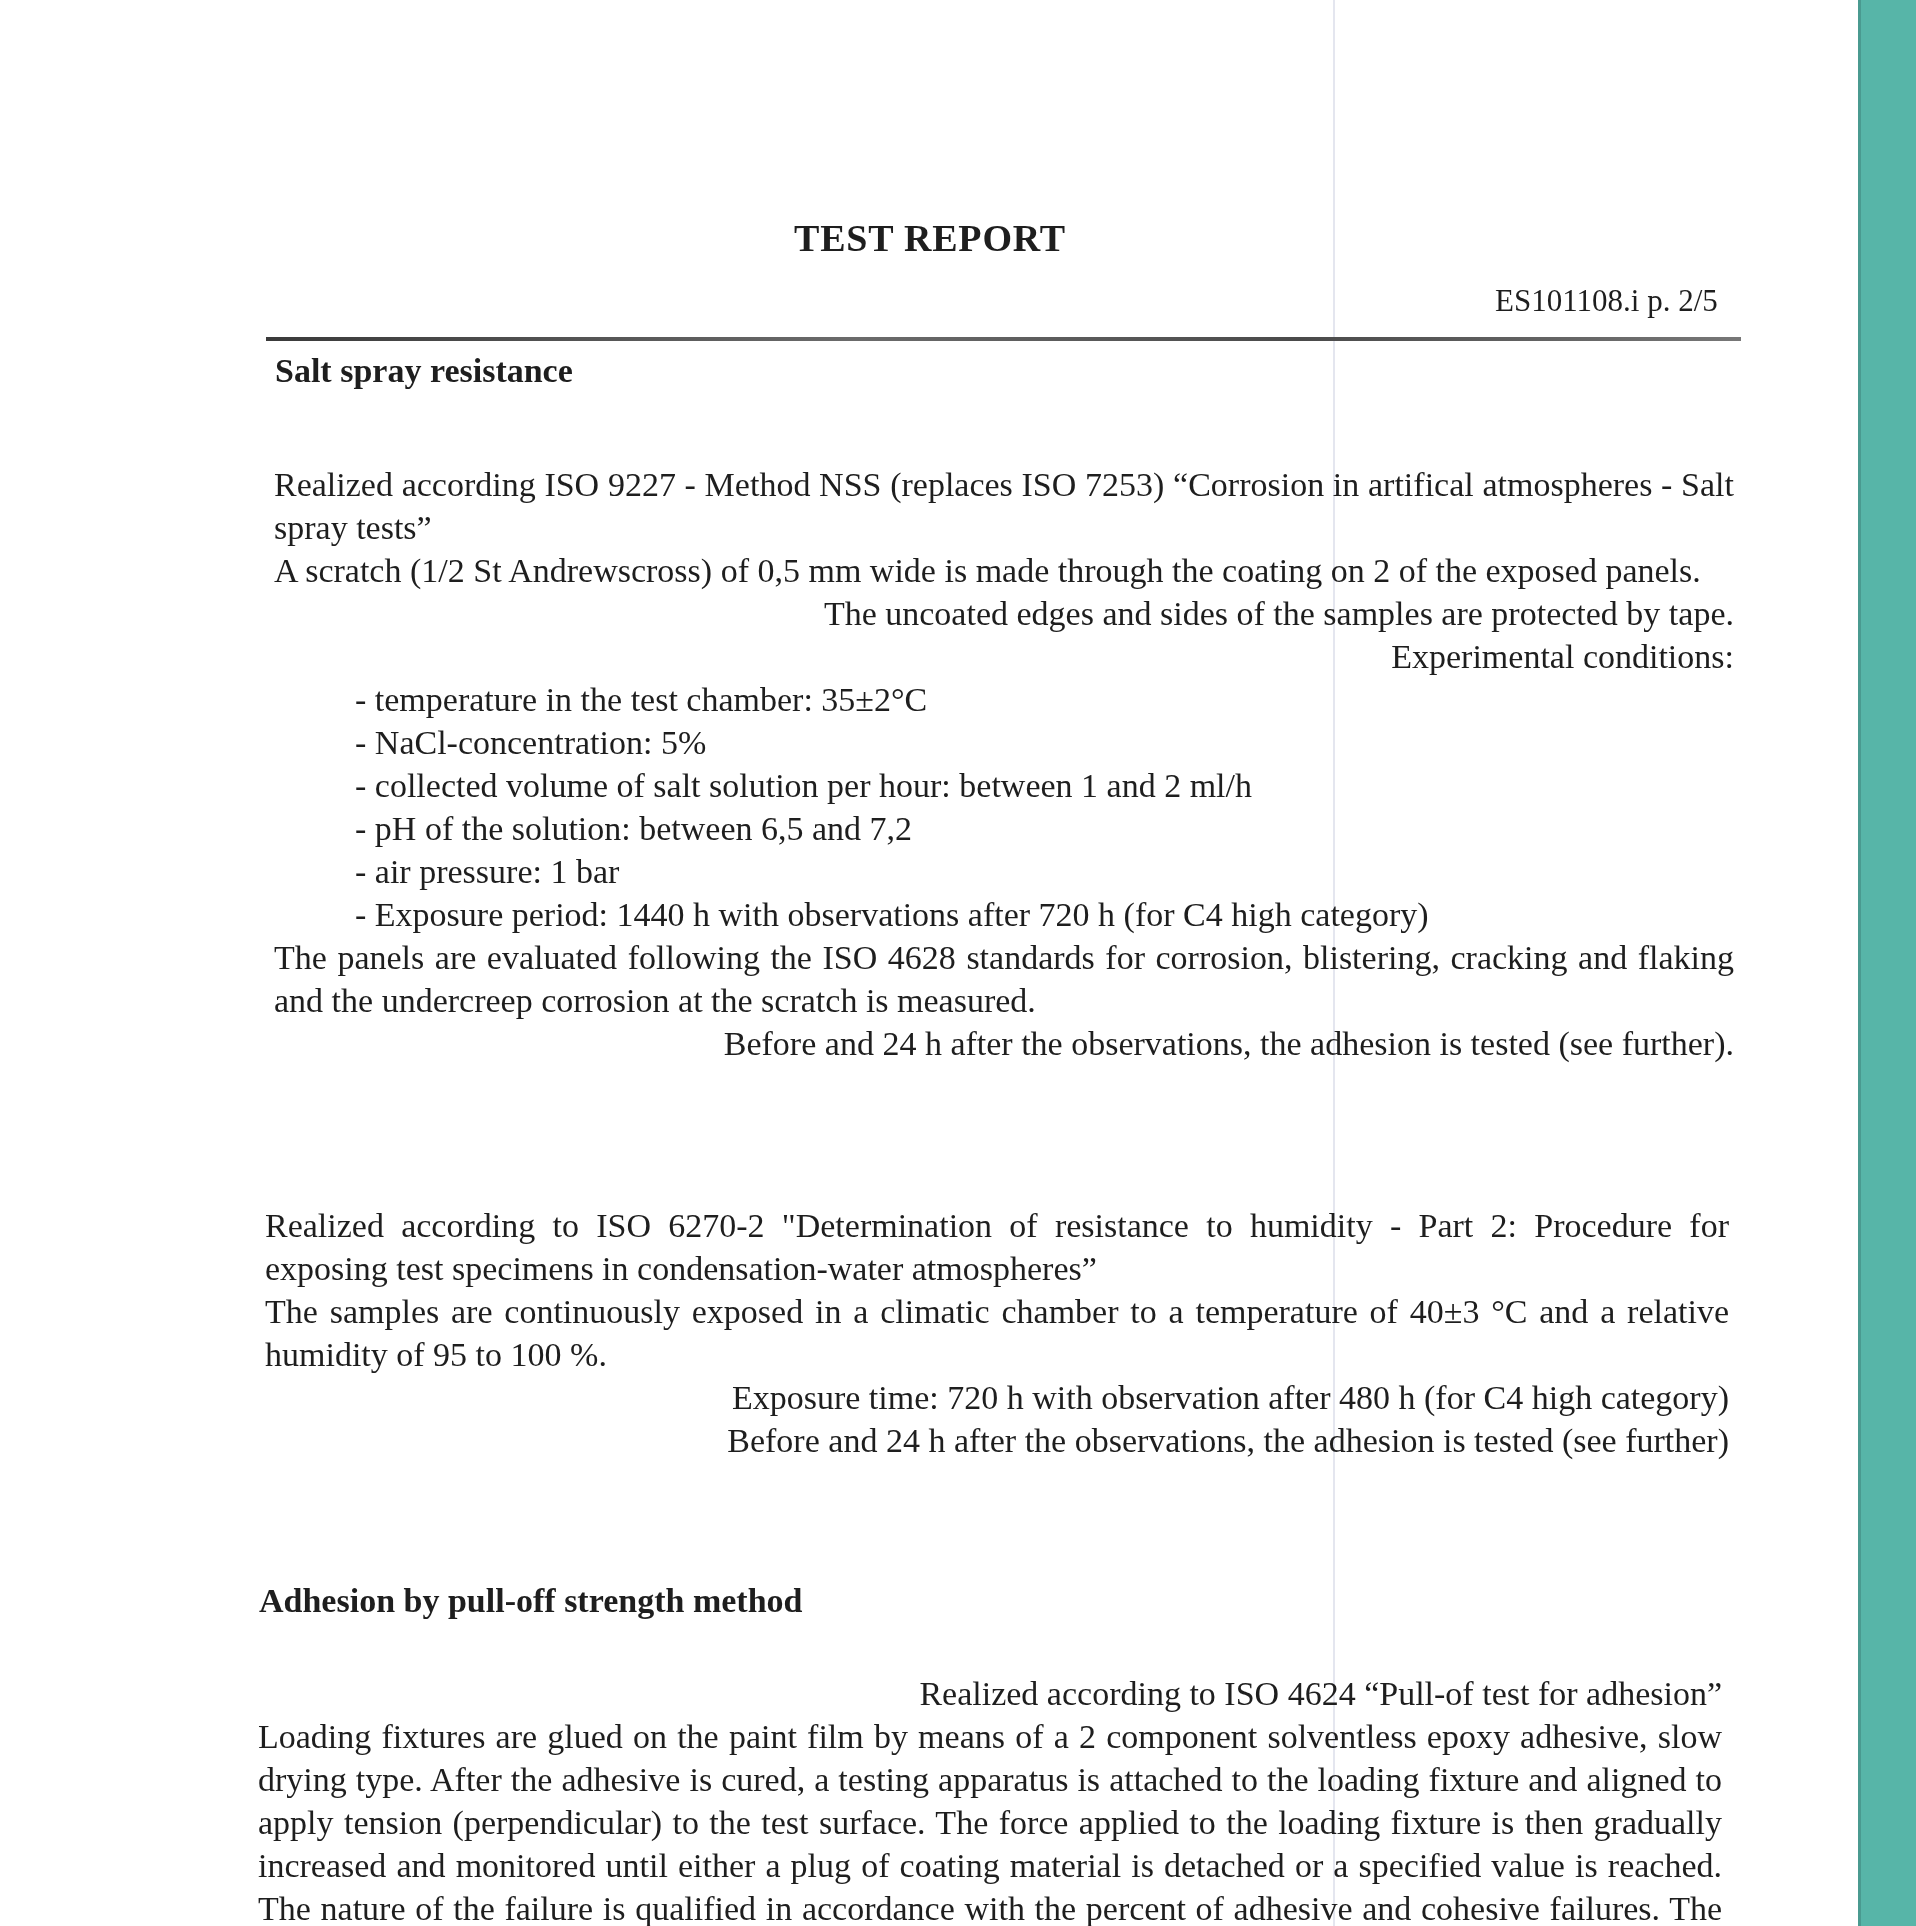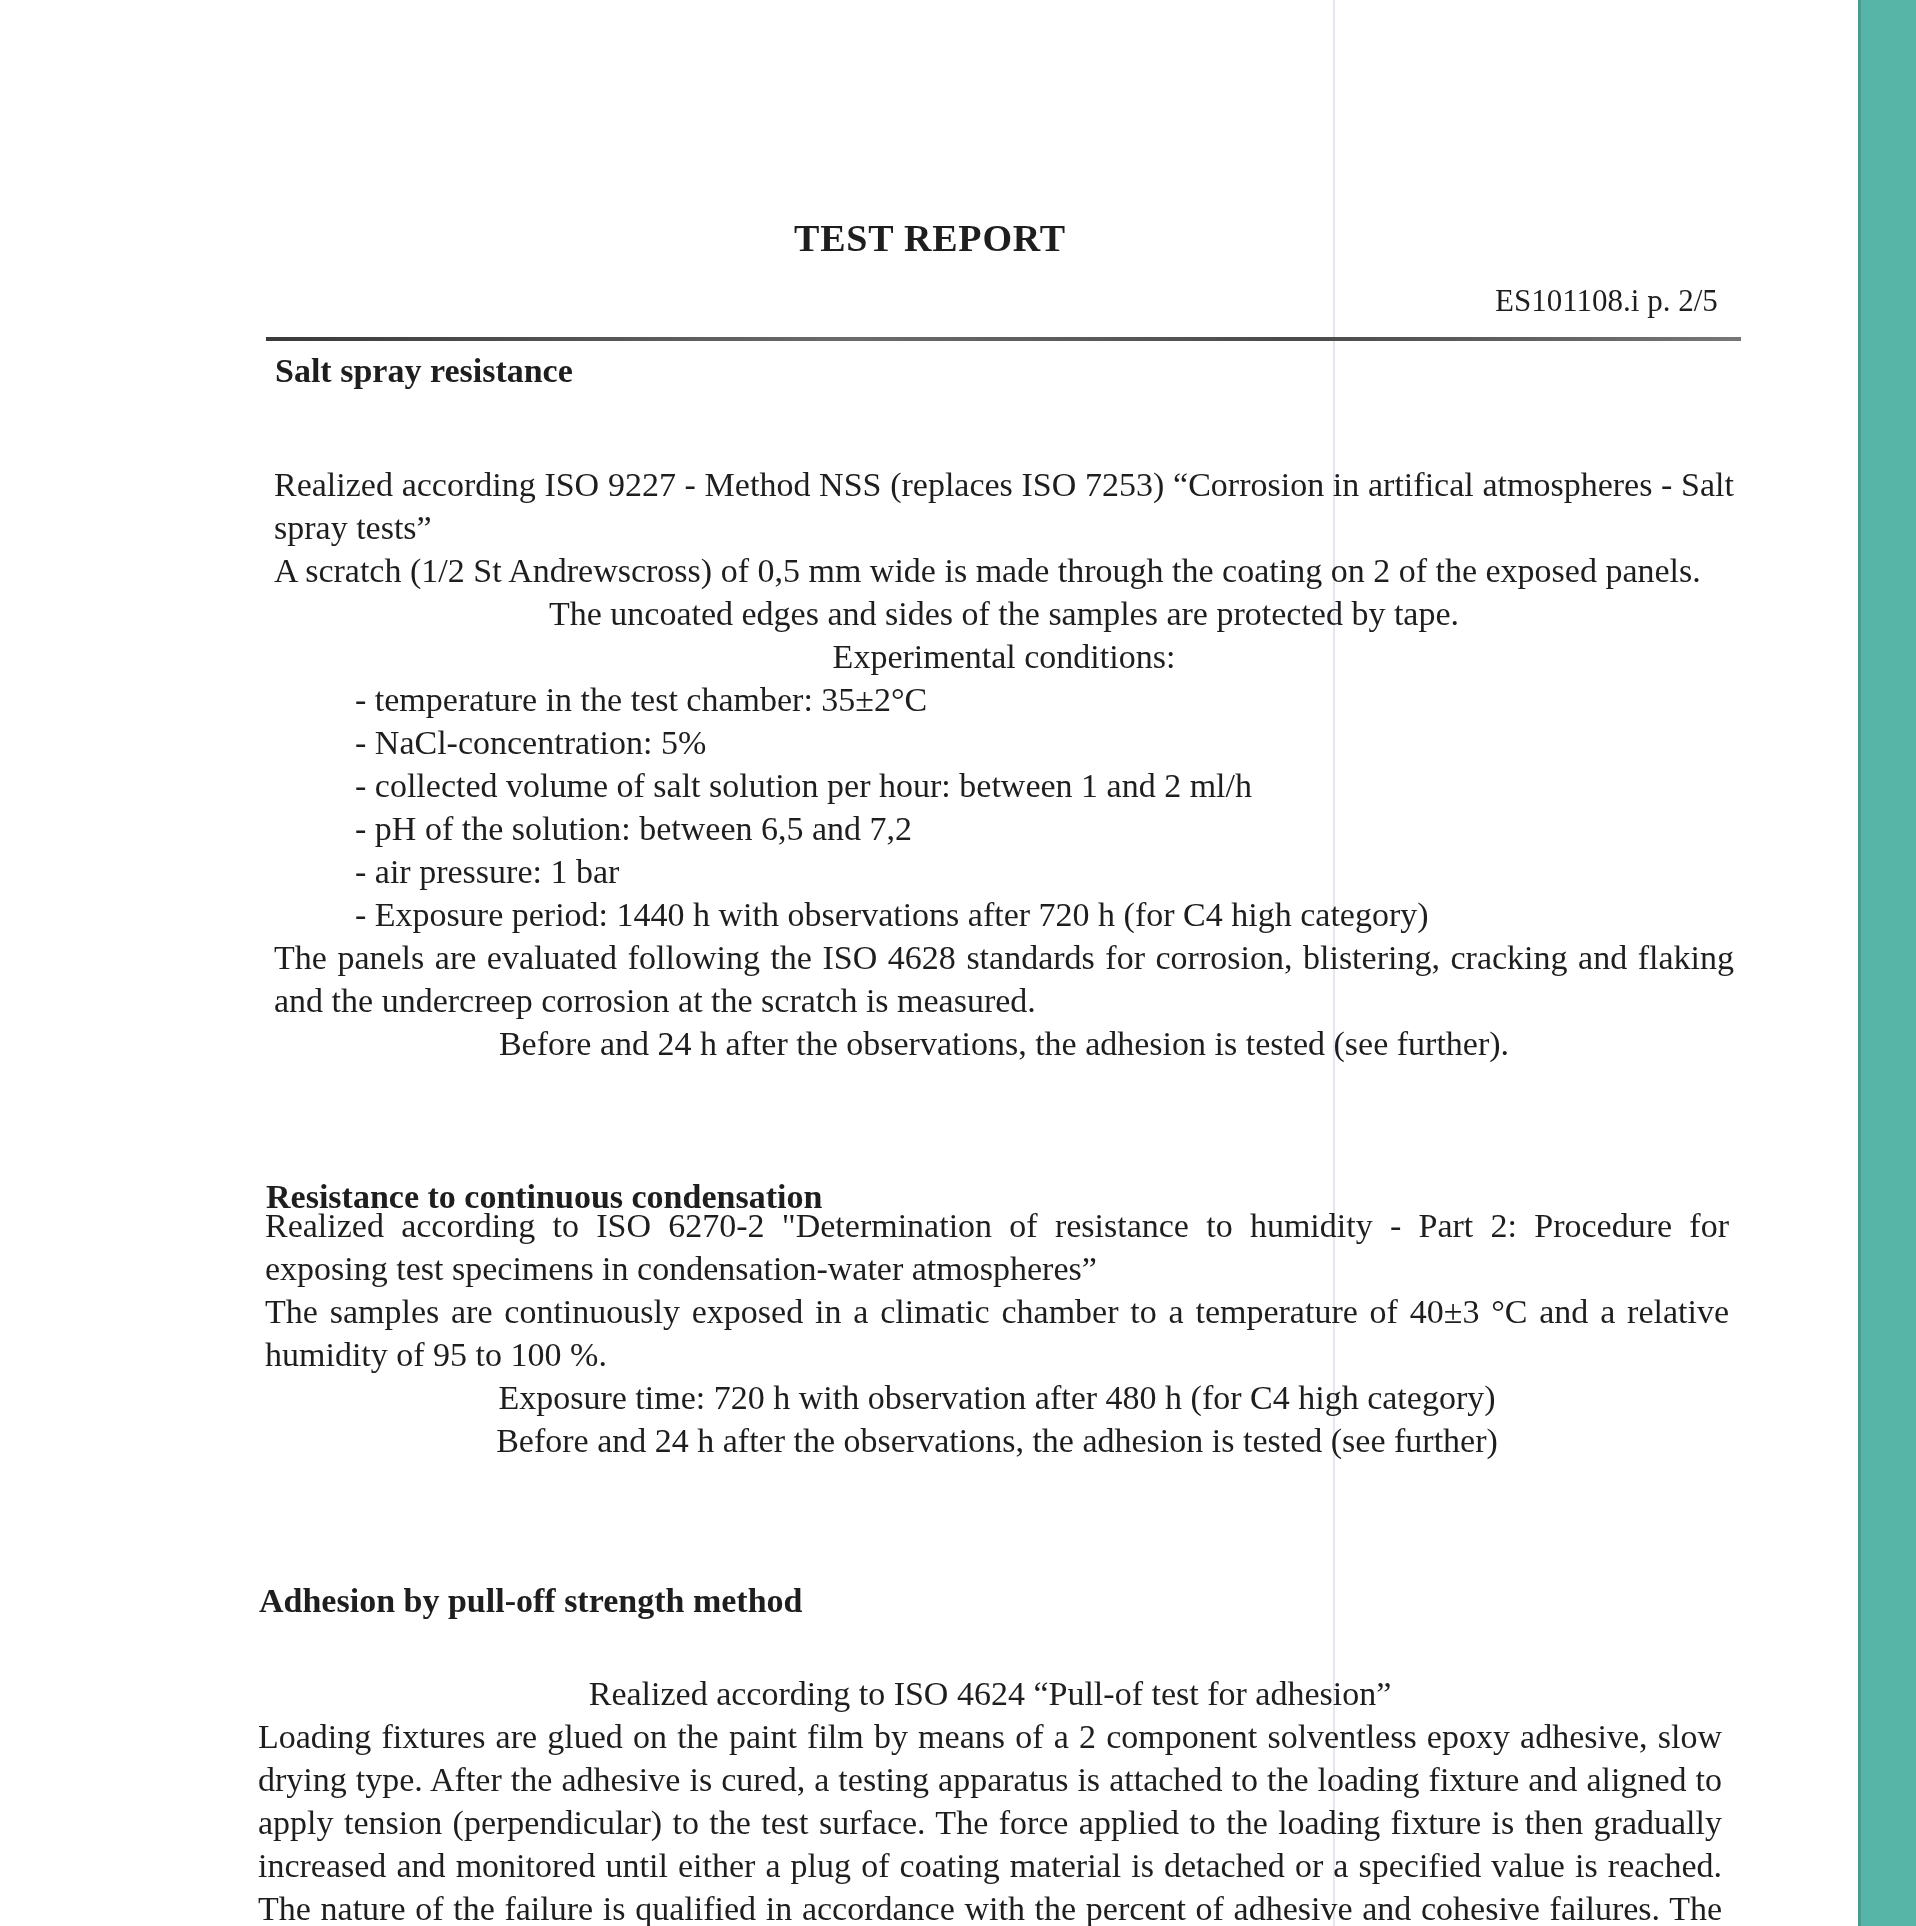--- a/index.html
+++ b/index.html
@@ -33,21 +33,21 @@
   }
   .content {
     position: absolute; left: 250px; width: 1483px;
     font-size: 34px; line-height: 43px;
   }
   .section-heading {
     font-weight: bold; font-size: 34px;
     margin: 0;
   }
   .para { margin: 0; text-align: justify; }
-  .para.ragged { text-align: center; }
+  .para.ragged { text-align: right; }
   .indent { padding-left: 81px; }
 </style>
 </head>
 <body>
 
 <div class="page">
   <div class="fold-line"></div>
   <div class="teal-band"></div>
 
   <div class="title">TEST REPORT</div>
@@ -67,23 +67,20 @@
       <div>- NaCl-concentration: 5%</div>
       <div>- collected volume of salt solution per hour: between 1 and 2 ml/h</div>
       <div>- pH of the solution: between 6,5 and 7,2</div>
       <div>- air pressure: 1 bar</div>
       <div>- Exposure period: 1440 h with observations after 720 h (for C4 high category)</div>
     </div>
     <p class="para">The panels are evaluated following the ISO 4628 standards for corrosion, blistering, cracking and flaking and the undercreep corrosion at the scratch is measured.</p>
     <p class="para ragged">Before and 24 h after the observations, the adhesion is tested (see further).</p>
   </div>
 
-  <div class="content" style="top:1175px; left:266px; width:1464px;">
-    <h2 class="section-heading">Resistance to continuous condensation</h2>
-  </div>
   <div class="content" style="top:1204px; left:265px; width:1464px;">
     <p class="para">Realized according to  ISO 6270-2 "Determination of resistance to humidity - Part 2: Procedure for exposing test specimens in condensation-water atmospheres”</p>
     <p class="para">The samples are continuously exposed in a climatic chamber to a temperature of 40±3 °C and a relative humidity of 95 to 100 %.</p>
     <p class="para ragged">Exposure time: 720 h with observation after 480 h (for C4 high category)</p>
     <p class="para ragged">Before and 24 h after the observations, the adhesion is tested (see further)</p>
   </div>
 
   <div class="content" style="top:1579px; left:259px; width:1464px;">
     <h2 class="section-heading">Adhesion by pull-off strength method</h2>
   </div>

